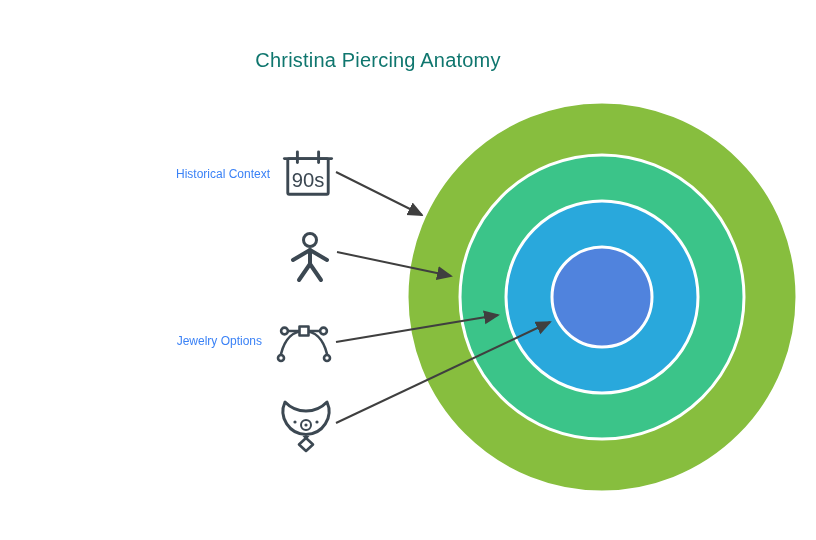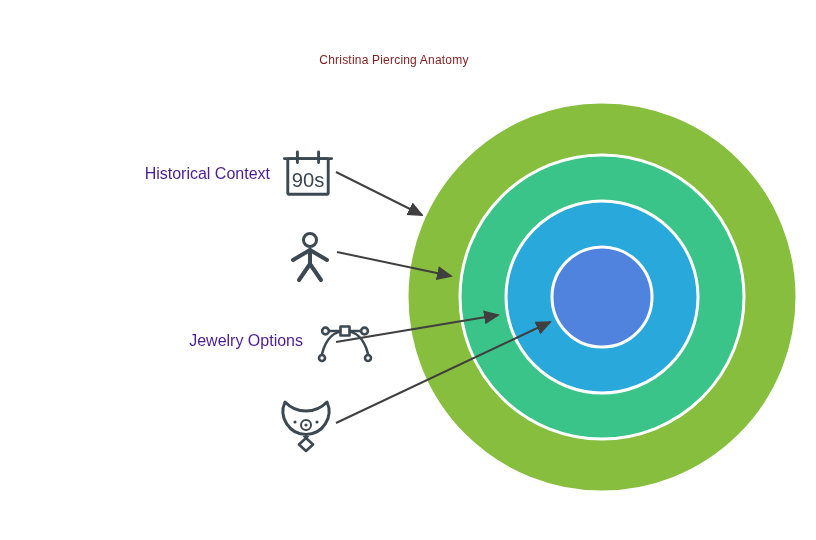--- a/index.html
+++ b/index.html
@@ -2,41 +2,41 @@
 <html><head>
 <meta charset="utf-8">
 <style>
   html,body{margin:0;padding:0;}
   body{
     width:816px;height:540px;position:relative;overflow:hidden;
     background:#ffffff;
     font-family:"Liberation Sans", sans-serif;
   }
   .title{
-    position:absolute;top:51px;left:16px;width:756px;
-    text-align:center;font-size:12px;line-height:18px;color:#7f1d1d;
+    position:absolute;top:51px;left:0;width:756px;
+    text-align:center;font-size:20px;line-height:18px;color:#0f766e;
     letter-spacing:0.2px;
   }
   .label-row{
     position:absolute;left:0;width:334px;height:56px;
     display:flex;justify-content:flex-end;align-items:center;gap:12px;
   }
   .label-row .label-text{
-    font-size:16px;color:#4c1d95;white-space:nowrap;
+    font-size:12px;color:#3b82f6;white-space:nowrap;
   }
   .icon-box{
     flex:0 0 auto;display:flex;align-items:center;justify-content:center;
   }
   .icon-box svg{display:block;}
   #diagram-svg{
     position:absolute;top:0;left:0;pointer-events:none;
   }
   .row-1{top:146px;}
   .row-2{top:230px;}
-  .row-3{top:313px;padding-left:41px;}
+  .row-3{top:313px;}
   .row-4{top:396px;}
 </style>
 </head>
 <body>
 
 <div class="title">Christina Piercing Anatomy</div>
 
 <svg id="diagram-svg" width="816" height="540" viewBox="0 0 816 540">
     <defs>
       <marker id="arrowhead" markerWidth="9" markerHeight="8" refX="7" refY="3.5" orient="auto">

